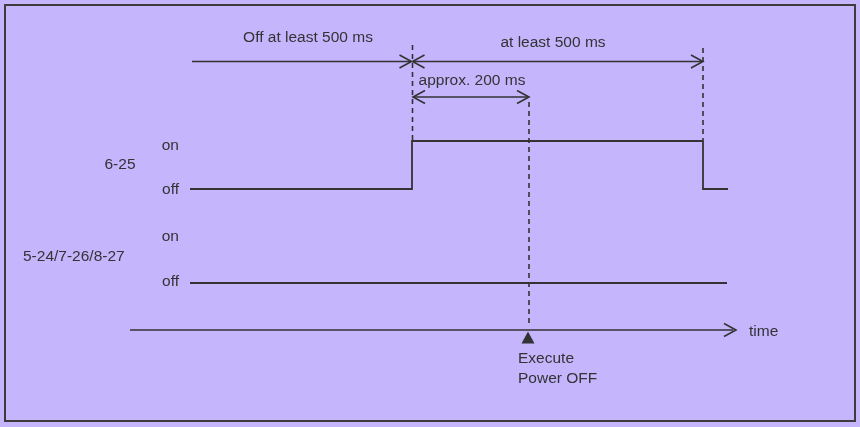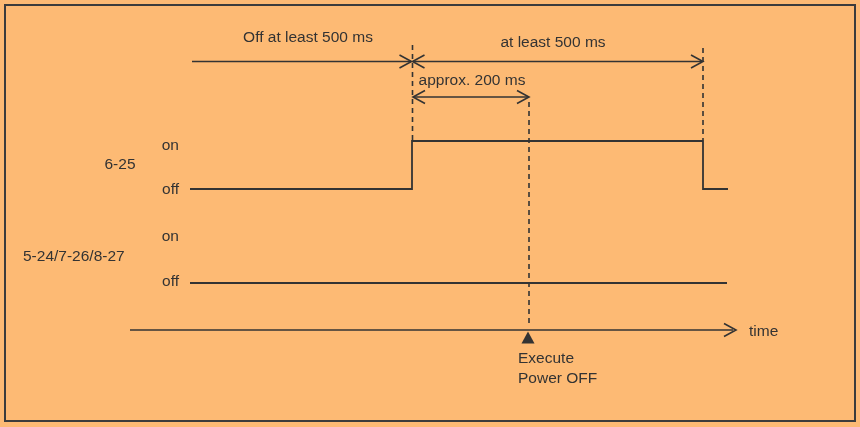--- a/index.html
+++ b/index.html
@@ -6,21 +6,21 @@
     margin: 0;
     padding: 0;
     background: #ffffff;
     width: 860px;
     height: 427px;
     overflow: hidden;
   }
   .figure-wrap {
     width: 860px;
     height: 427px;
-    background: #fdba74;
+    background: #c4b5fd;
   }
   svg {
     display: block;
   }
   text {
     font-family: "Liberation Sans", "DejaVu Sans", sans-serif;
     font-size: 15.5px;
   }
 </style>
 </head>

